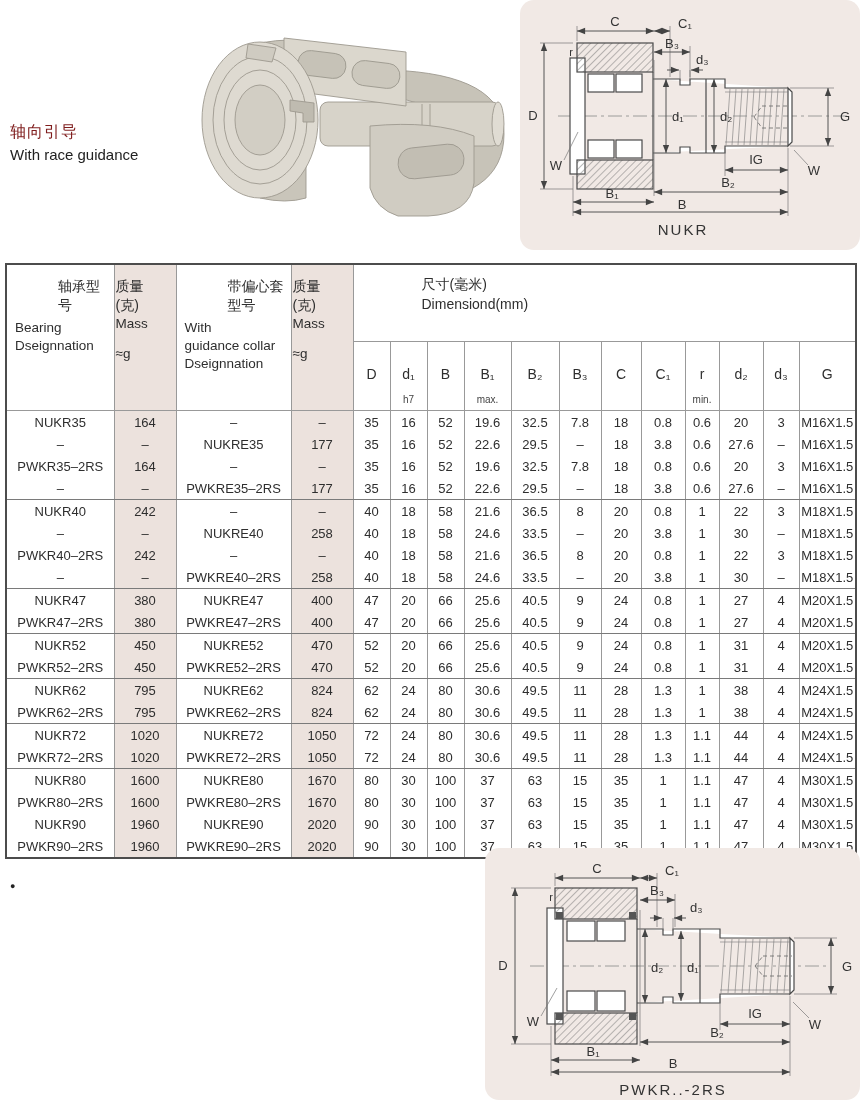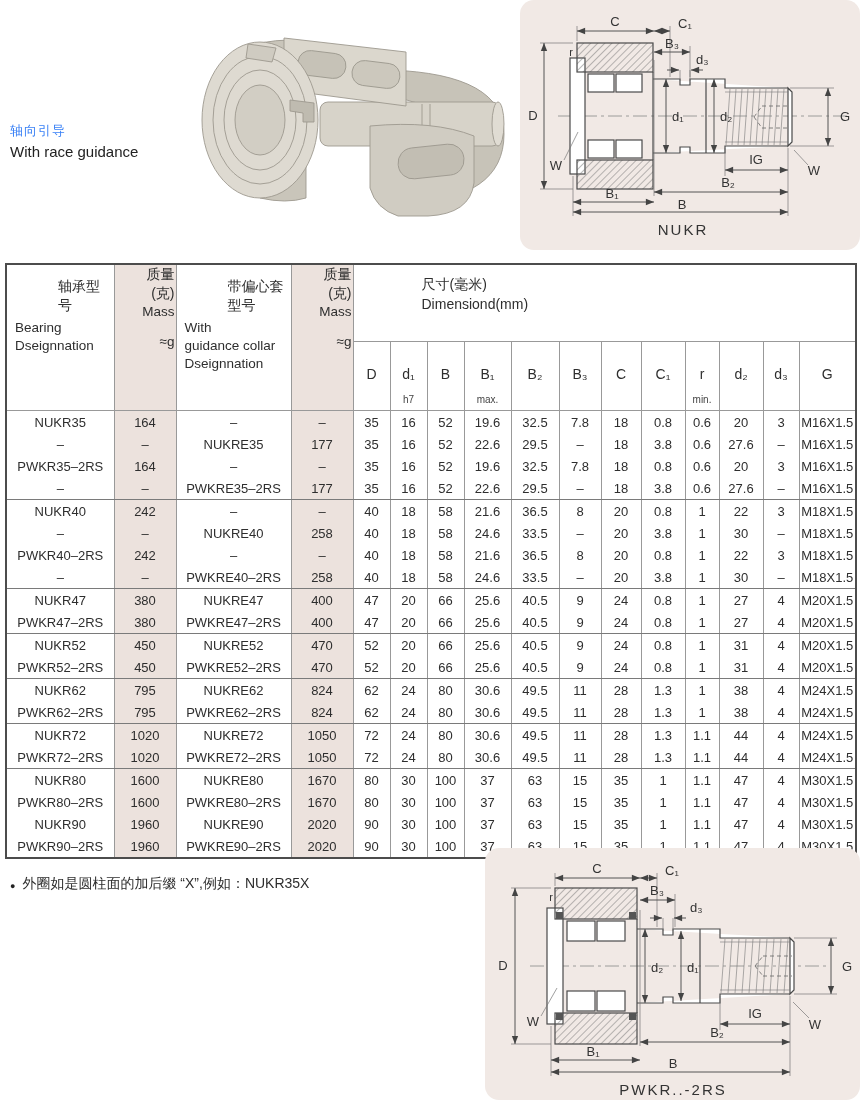--- a/index.html
+++ b/index.html
@@ -1,21 +1,21 @@
 <!DOCTYPE html>
 <html><head>
 <meta charset="utf-8">
 <style>
   html,body{margin:0;padding:0;background:#ffffff;}
   body{font-family:"Liberation Sans","DejaVu Sans",sans-serif;color:#2e2e2e;}
   .page{position:relative;width:860px;height:1115px;background:#ffffff;overflow:hidden;}
 
   
   .hero-title{position:absolute;left:10px;top:122px;}
-  .hero-title .zh{font-size:13px;letter-spacing:1px;color:#3b82f6;}
+  .hero-title .zh{font-size:16px;letter-spacing:1px;color:#7f1d1d;}
   .hero-title .en{font-size:15px;margin-top:3px;color:#222;}
   .bearing-photo{position:absolute;left:172px;top:10px;width:335px;height:215px;}
 
   .panel{background:#f1e9e5;border-radius:14px;}
   .panel-top{position:absolute;left:520px;top:0px;width:340px;height:250px;}
   .panel-bottom{position:absolute;left:485px;top:848px;width:375px;height:252px;}
   .panel svg{display:block;width:100%;height:100%;}
 
   svg text{fill:#333;font-size:13px;font-family:"Liberation Sans","DejaVu Sans",sans-serif;}
   svg text.small{font-size:11px;}
@@ -31,21 +31,21 @@
 
   
   table.dims{position:absolute;left:5px;top:263px;width:850px;border-collapse:collapse;table-layout:fixed;border:2px solid #4c4c4c;}
   table.dims th{border:1px solid #999;font-weight:400;}
   table.dims td{border-left:1px solid #999;border-right:1px solid #999;border-top:none;border-bottom:none;height:22px;font-size:13px;text-align:center;padding:0 1px;white-space:nowrap;}
   table.dims tr.group-end td{border-bottom:1px solid #7a7a7a;}
   td.name-col{text-align:left;padding-left:8px;}
   .shade{background:#ece2dd;}
   .th-left{vertical-align:top;text-align:left;padding:12px 4px 0 8px;font-size:13.5px;line-height:1.35;}
   .th-left .zh{font-size:14px;margin-bottom:4px;margin-left:43px;}
-  .th-mass{vertical-align:top;text-align:right;padding-top:0;font-size:13.5px;line-height:1.35;}
+  .th-mass{vertical-align:top;text-align:left;padding-top:12px;font-size:13.5px;line-height:1.35;}
   .th-mass .zh{font-size:14px;}
   .th-mass .approx{margin-top:12px;}
   .dims-title{vertical-align:top;text-align:left;padding:10px 0 0 68px;height:66px;font-size:14px;line-height:1.4;}
   .dim-th{position:relative;height:66px;font-size:14px;}
   .dim-lbl{position:absolute;top:24px;left:0;width:100%;text-align:center;}
   .dim-sub{position:absolute;bottom:5px;left:0;width:100%;text-align:center;font-size:10px;color:#444;}
 
   
   .note{position:absolute;left:10px;top:872px;width:470px;display:flex;font-size:14px;line-height:1.7;}
   .note .bullet{font-size:9px;margin:7px 7px 0 0;color:#222;}
@@ -618,21 +618,20 @@
           <td>47</td>
           <td>4</td>
           <td>M30X1.5</td>
         </tr>
       </tbody>
   </table>
 
   <div class="note">
     <span class="bullet">●</span>
     <div>
-      <div>外圈如是圆柱面的加后缀 “X”,例如：NUKR35X</div>
     </div>
   </div>
 
   <div class="panel panel-bottom">
     <svg viewBox="0 0 375 252">
       <line class="ctr" x1="45" y1="118" x2="342" y2="118"></line>
 
       <rect class="geo" x="62" y="60" width="16" height="116"></rect>
       <rect class="geoh" x="70" y="40" width="82" height="31"></rect>
       <rect class="geoh" x="70" y="165" width="82" height="31"></rect>

